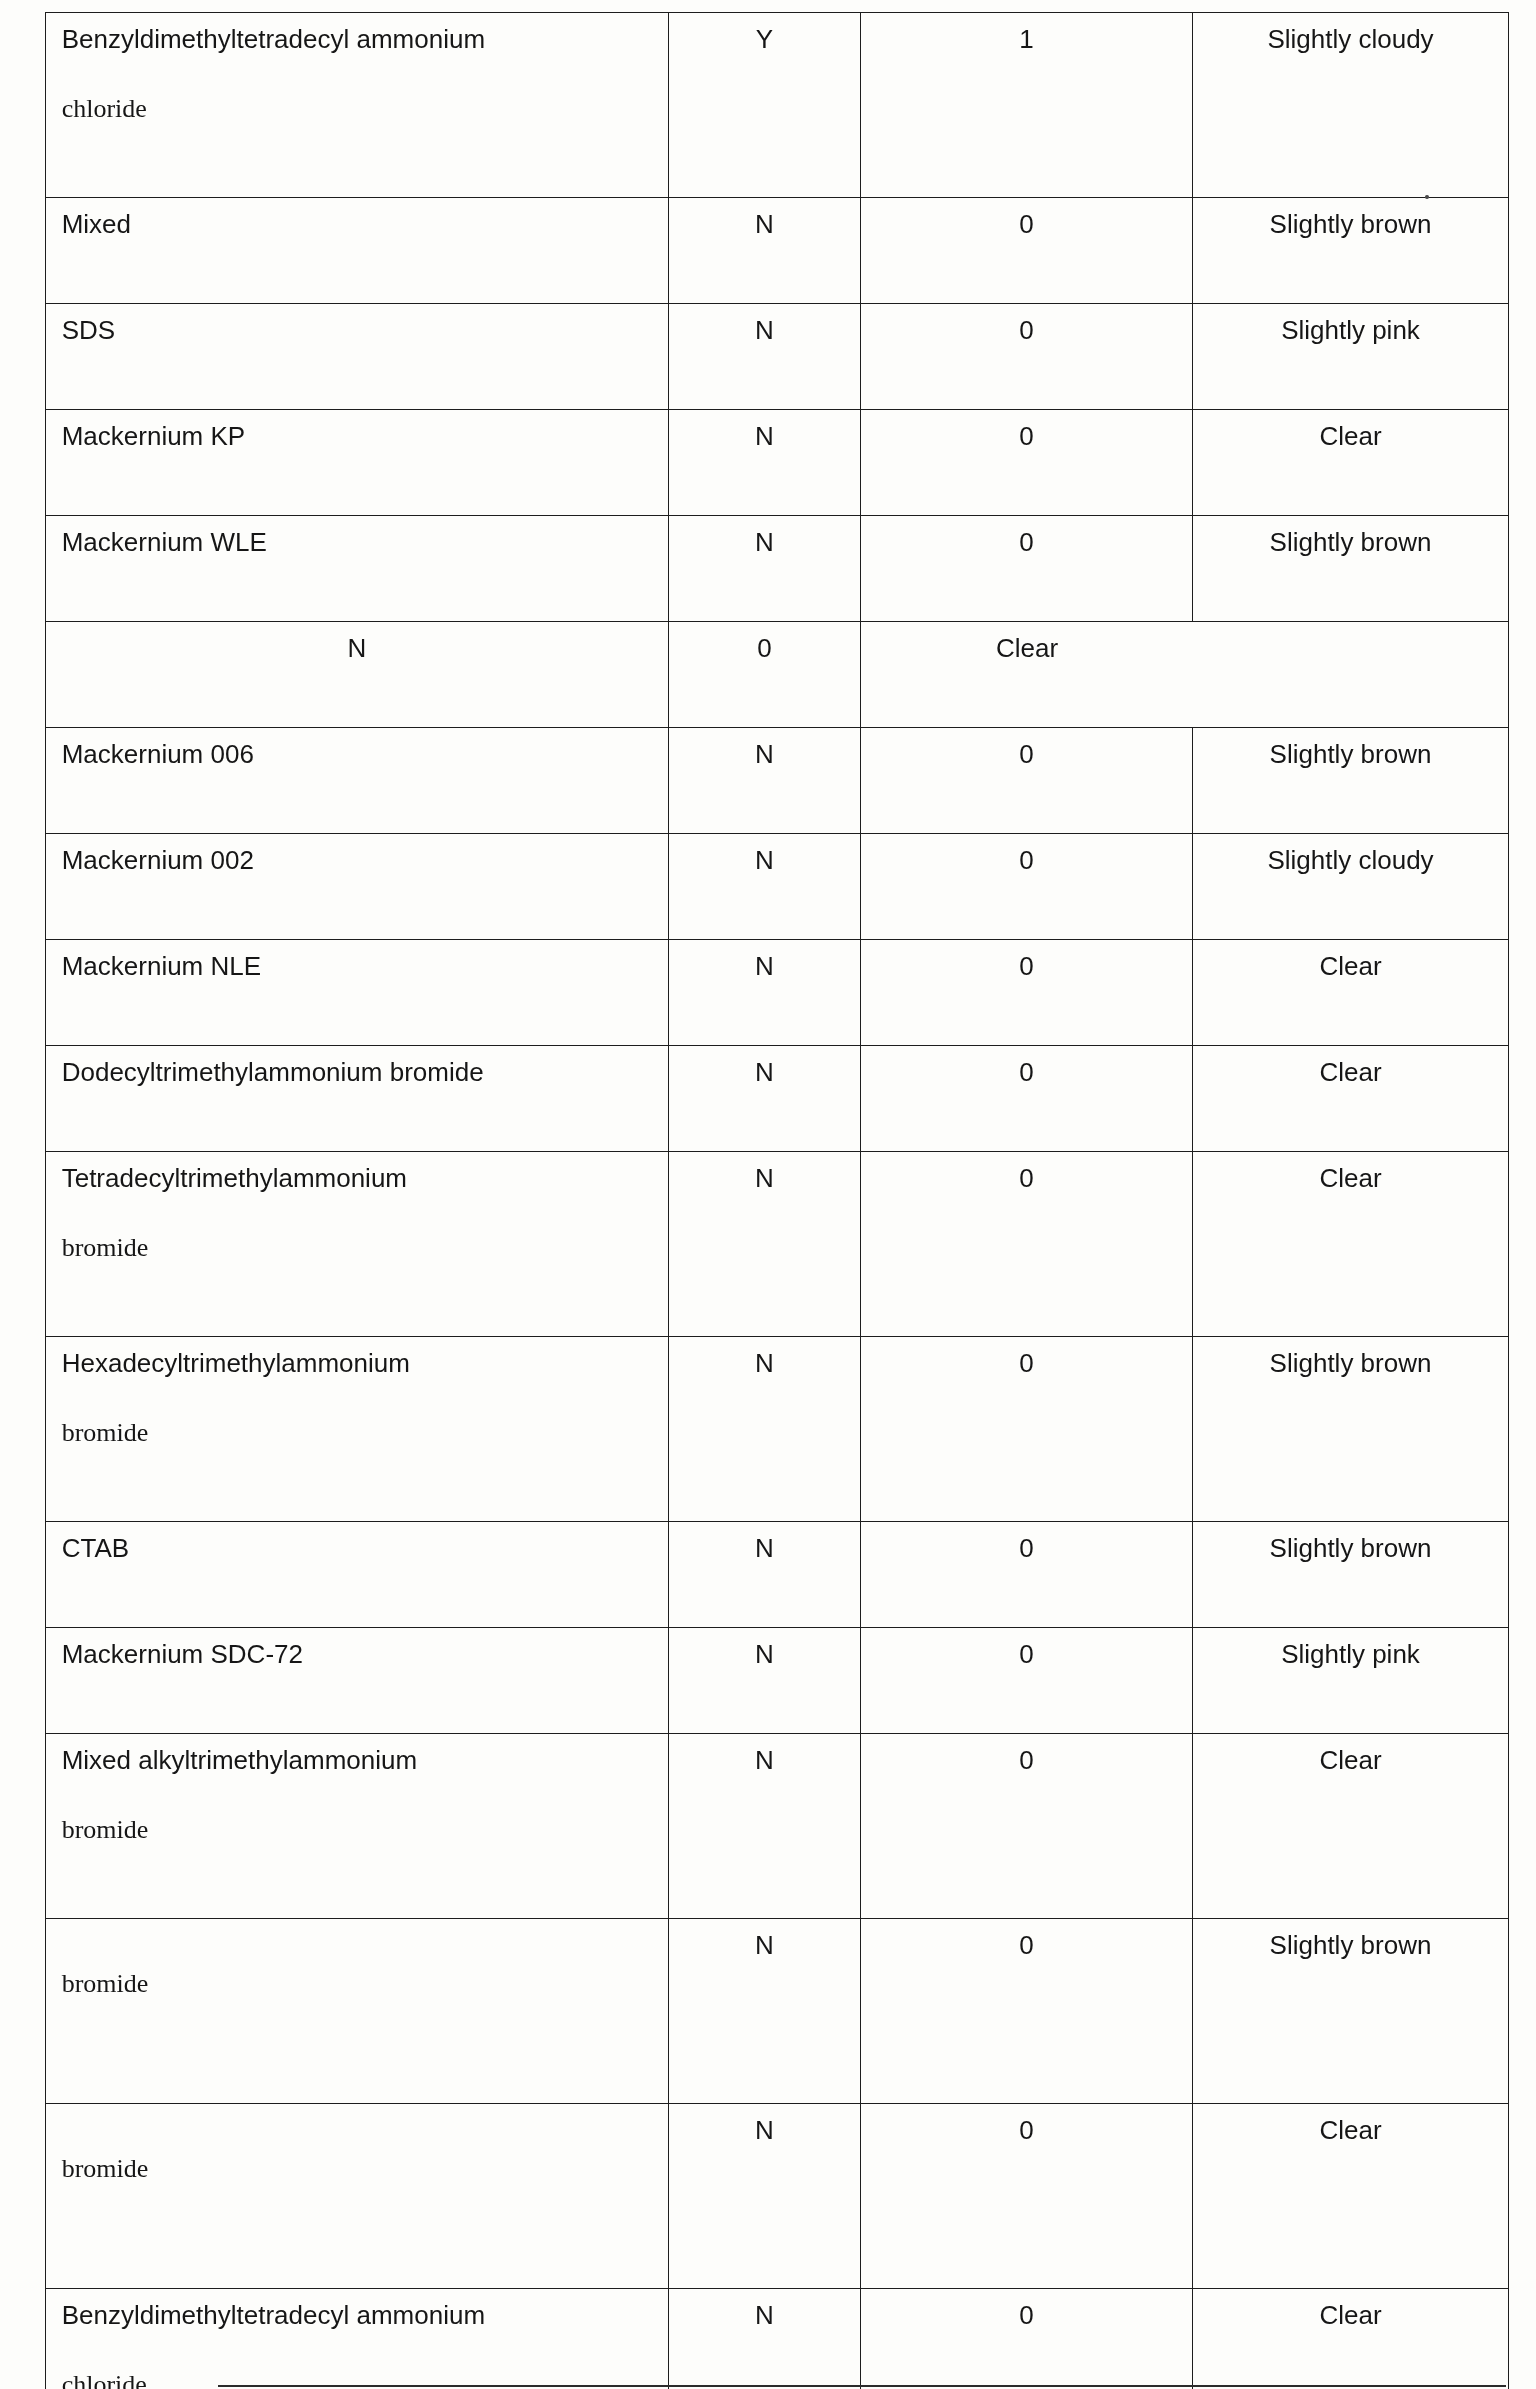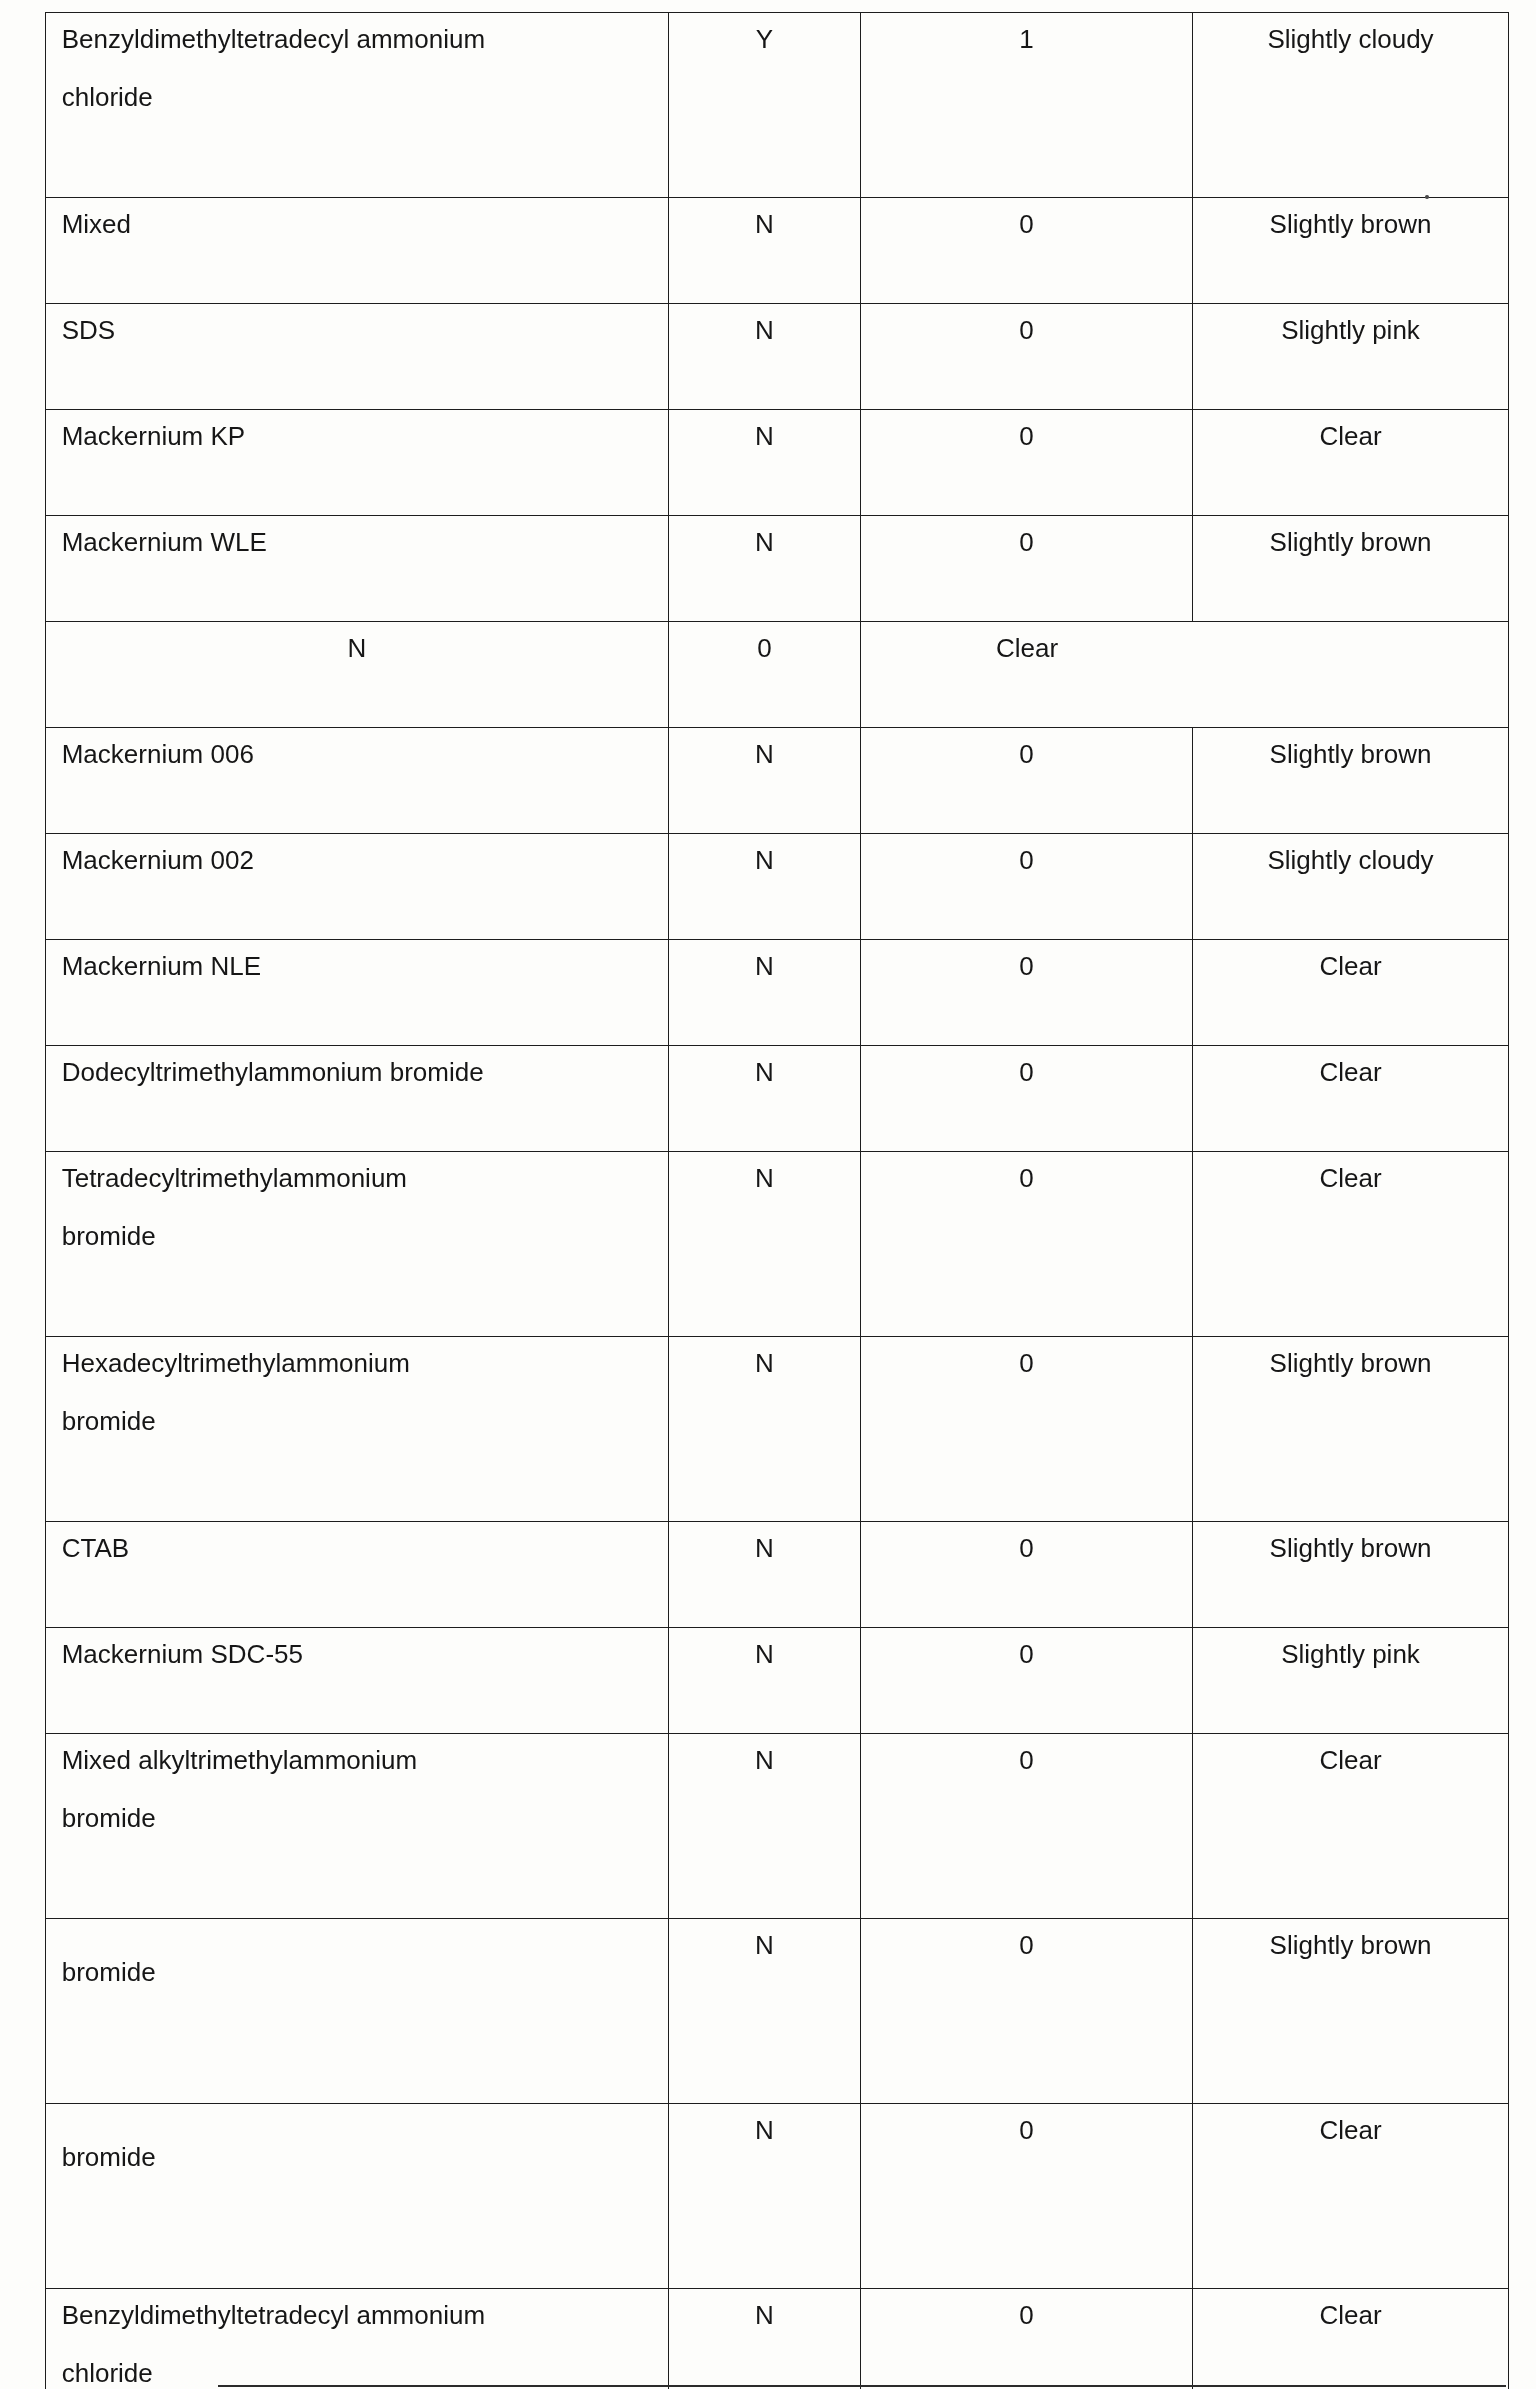--- a/index.html
+++ b/index.html
@@ -48,21 +48,22 @@
   }
   .name-cell {
     padding-left: 15.7px;
     padding-right: 25px;
     text-align: left;
   }
   .center-cell {
     text-align: center;
   }
   .line2 {
-    margin-top: 27px;
+    margin-top: 38px;
+    font-family: Liberation Serif, serif;
   }
   .line2:empty {
     display: none;
   }
   .scan-speck {
     position: absolute;
     width: 3.5px;
     height: 3.5px;
     border-radius: 50%;
     background: #4a4a4a;
@@ -203,21 +204,21 @@
       <div class="line1">CTAB</div>
 
     </div>
     <div class="cell bordered center-cell">N</div>
     <div class="cell bordered center-cell">0</div>
     <div class="cell center-cell">Slightly brown</div>
   </div>
 
   <div class="row">
     <div class="cell bordered name-cell">
-      <div class="line1">Mackernium SDC-55</div>
+      <div class="line1">Mackernium SDC-72</div>
 
     </div>
     <div class="cell bordered center-cell">N</div>
     <div class="cell bordered center-cell">0</div>
     <div class="cell center-cell">Slightly pink</div>
   </div>
 
   <div class="row tall">
     <div class="cell bordered name-cell">
       <div class="line1">Mixed alkyltrimethylammonium</div>

